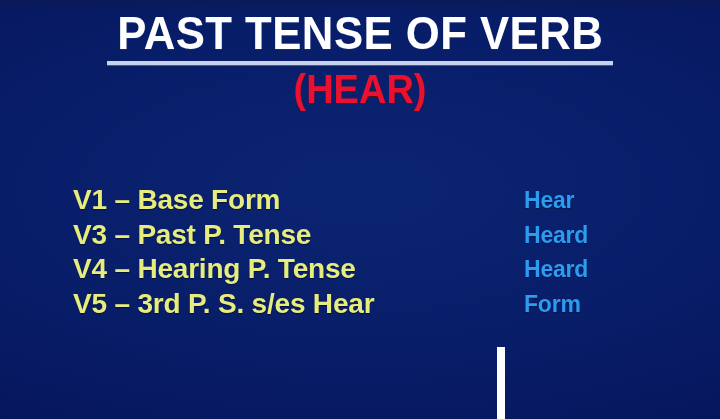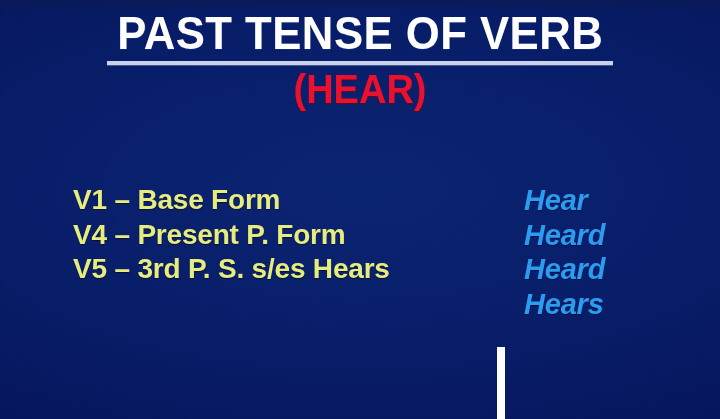--- a/index.html
+++ b/index.html
@@ -97,27 +97,26 @@
   }
 
   .right-col {
     position: absolute;
     left: 524px;
     top: 8px;
     width: 190px;
   }
   .verb-row {
     color: #2b9cf0;
-    font-size: 29px;
+    font-size: 23px;
     font-weight: bold;
     line-height: 34.5px;
     white-space: nowrap;
     letter-spacing: -0.2px;
     text-shadow: 0 1px 1px rgba(0,0,0,0.35);
-    font-style: italic;
   }
 
   
   .down-arrow {
     position: absolute;
     left: 487px;
     top: 170px;
     width: 28px;
     height: 202px;
   }
@@ -131,31 +130,32 @@
   <div class="title-block">
     <div class="main-title">PAST TENSE OF VERB</div>
     <div class="title-rule"></div>
     <div class="sub-title">(HEAR)</div>
   </div>
 
   <div class="body-area">
 
     <div class="left-col">
       <div class="form-row">V1 – Base Form</div>
-      <div class="form-row">V4 – Present P. Form</div>
-      <div class="form-row">V5 – 3rd P. S. s/es Hears</div>
+      <div class="form-row">V3 – Past P. Tense</div>
+      <div class="form-row">V4 – Hearing P. Tense</div>
+      <div class="form-row">V5 – 3rd P. S. s/es Hear</div>
     </div>
 
     <div class="down-arrow">
       <svg width="28" height="202" viewBox="0 0 28 202" xmlns="http://www.w3.org/2000/svg">
         <polygon points="10,2 18,2 18,172 26,172 14,199 2,172 10,172" fill="#ffffff"></polygon>
       </svg>
     </div>
 
     <div class="right-col">
       <div class="verb-row">Hear</div>
       <div class="verb-row">Heard</div>
       <div class="verb-row">Heard</div>
-      <div class="verb-row">Hears</div>
+      <div class="verb-row">Form</div>
     </div>
 
   </div>
 </div>
 
 </body></html>

